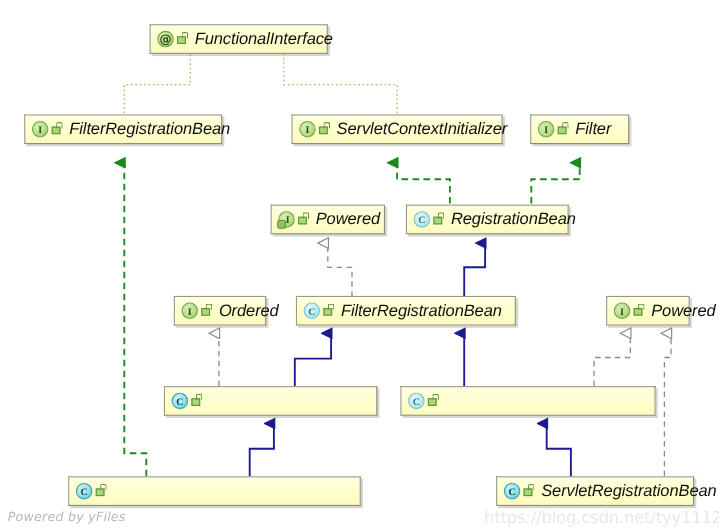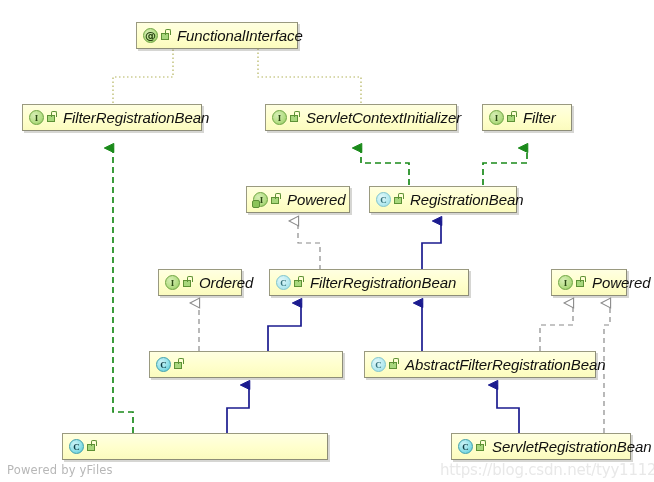--- a/index.html
+++ b/index.html
@@ -149,20 +149,21 @@
   }
 
   .watermark-left {
     position: absolute;
     left: 7px;
     bottom: 5px;
     font-size: 11.5px;
     color: #b7b7b7;
     font-family: "DejaVu Sans", sans-serif;
     letter-spacing: 0.2px;
+    font-style: italic;
   }
   .watermark-right {
     position: absolute;
     left: 440px;
     bottom: 3px;
     font-size: 15px;
     color: #e8e8e8;
     font-family: "DejaVu Sans", sans-serif;
     letter-spacing: -0.2px;
     white-space: nowrap;
@@ -342,21 +343,20 @@
       </span>
   </div>
 
   <div class="node" style="left:364px; top:351px; width:232px;">
     <span class="icon-type">
         <span class="ic-class-abstract">C</span>
       </span>
     <span class="icon-lock">
         <span class="glyph-lock"></span>
       </span>
-    <span class="label">AbstractFilterRegistrationBean</span>
   </div>
 
   <div class="node" style="left:62px; top:433px; width:266px;">
     <span class="icon-type">
         <span class="ic-class">C</span>
       </span>
     <span class="icon-lock">
         <span class="glyph-lock"></span>
       </span>
   </div>

